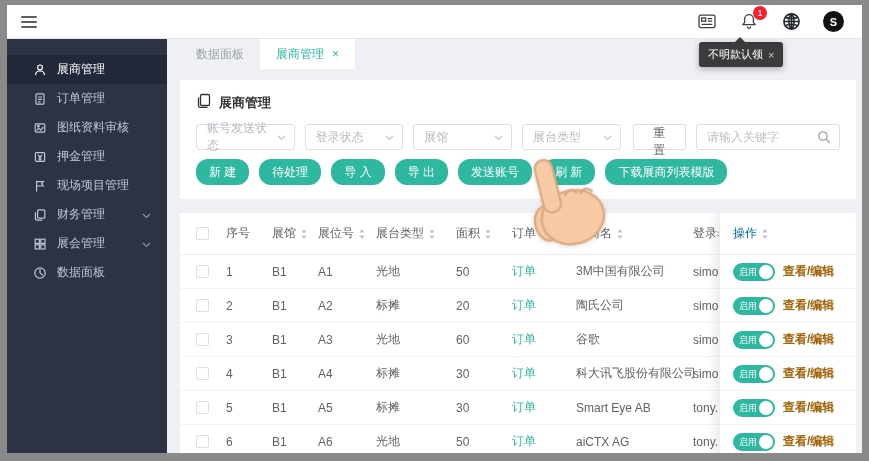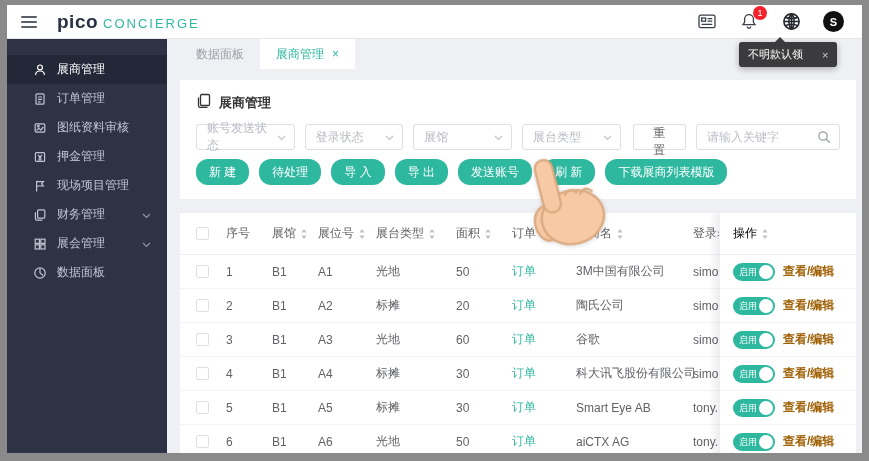--- a/index.html
+++ b/index.html
@@ -13,21 +13,21 @@
   .hamburger i { display:block; height:2px; background:#5a5f6a; border-radius:1px; }
   .logo { margin-left:20px; display:flex; align-items:baseline; }
   .logo-pico { font-size:19px; font-weight:700; color:#2a3144; letter-spacing:.5px; }
   .logo-con { font-size:13px; color:#2fb8a0; letter-spacing:2px; margin-left:5px; font-weight:400; }
   .top-actions { margin-left:auto; display:flex; align-items:center; gap:22px; padding-right:18px; }
   .tico { position:relative; width:20px; height:20px; display:flex; align-items:center; justify-content:center; cursor:pointer; color:#3a3f4a; }
   .badge { position:absolute; top:-6px; right:-8px; min-width:14px; height:14px; border-radius:7px; background:#f5222d; color:#fff; font-size:9px; line-height:14px; text-align:center; padding:0 3px; }
   .avatar { width:21px; height:21px; border-radius:50%; background:#111; color:#fff; font-size:11px; font-weight:700; display:flex; align-items:center; justify-content:center; cursor:pointer; }
 
   
-  .tooltip { position:absolute; left:732px; top:37px; background:#3b3b3d; color:#fff; font-size:11px; padding:5px 9px; border-radius:3px; z-index:30; display:flex; align-items:center; gap:19px; box-shadow:0 2px 6px rgba(0,0,0,.3); }
+  .tooltip { position:absolute; left:692px; top:37px; background:#3b3b3d; color:#fff; font-size:11px; padding:5px 9px; border-radius:3px; z-index:30; display:flex; align-items:center; gap:5px; box-shadow:0 2px 6px rgba(0,0,0,.3); }
   .tt-close { color:#cfcfcf; cursor:pointer; font-size:11px; }
   .tt-arrow { position:absolute; top:-5px; left:36px; width:0; height:0; border-left:5px solid transparent; border-right:5px solid transparent; border-bottom:5px solid #3b3b3d; }
 
   
   .sidebar { position:absolute; left:0; top:34px; bottom:0; width:160px; background:#2d3344; padding-top:16px; z-index:4; }
   .side-item { height:29px; display:flex; align-items:center; padding:0 16px 0 26px; color:#bfc5d1; font-size:12px; cursor:pointer; }
   .side-item.active { background:#232838; color:#fff; }
   .side-item .sico { width:14px; height:14px; margin-right:10px; display:flex; align-items:center; justify-content:center; flex:none; }
   .side-item .chev { margin-left:auto; color:#8d93a3; }
 
@@ -54,45 +54,41 @@
   .trow { display:grid; grid-template-columns:30px 46px 46px 58px 80px 56px 64px 117px 1fr; align-items:center; padding-left:16px; height:34px; border-bottom:1px solid #f2f3f7; font-size:12px; color:#606266; }
   .trow.thead { height:42px; border-bottom:1px solid #ebeef5; color:#606266; }
   .hcell { display:flex; align-items:center; gap:4px; white-space:nowrap; }
   .cell { white-space:nowrap; overflow:visible; }
   .order-link { color:#2fb8a0; cursor:pointer; }
   .checkbox { width:13px; height:13px; border:1px solid #dcdfe6; border-radius:2px; background:#fff; cursor:pointer; }
   .caret { display:inline-flex; flex-direction:column; line-height:0; }
 
   
   .op-col { position:absolute; top:0; right:0; bottom:0; width:137px; background:#fff; box-shadow:-5px 0 8px rgba(0,0,0,.07); border-left:1px solid #ebeef5; z-index:3; }
-  .op-head { height:42px; display:flex; align-items:center; gap:4px; padding-left:13px; font-size:12px; color:#000000; border-bottom:1px solid #ebeef5; }
+  .op-head { height:42px; display:flex; align-items:center; gap:4px; padding-left:13px; font-size:12px; color:#0369a1; border-bottom:1px solid #ebeef5; }
   .op-row { height:34px; display:flex; align-items:center; gap:8px; padding-left:13px; border-bottom:1px solid #f2f3f7; }
   .toggle { position:relative; width:42px; height:18px; background:#2fb8a0; border-radius:10px; cursor:pointer; flex:none; }
   .toggle .tlabel { position:absolute; left:6px; top:0; color:#fff; font-size:9px; line-height:18px; }
   .toggle .knob { position:absolute; right:2px; top:2px; width:14px; height:14px; border-radius:50%; background:#fff; }
   .edit-link { color:#a16207; font-size:12px; cursor:pointer; white-space:nowrap;font-weight:bold; }
 
   
   .hand { position:absolute; left:500px; top:148px; width:120px; height:100px; z-index:25; transform:rotate(-14deg); filter:drop-shadow(0 1px 2px rgba(0,0,0,.15)); pointer-events:none; }
 </style>
 </head>
 <body>
 
 <div class="app">
 
   <header class="topbar">
     <div class="hamburger">
         <i></i>
         <i></i>
         <i></i>
       </div>
-    <div class="logo">
-      <span class="logo-pico">pico</span>
-      <span class="logo-con">CONCIERGE</span>
-    </div>
     <div class="top-actions">
       <span class="tico">
         <svg width="18" height="15" viewBox="0 0 18 15" fill="none" stroke="#3a3f4a" stroke-width="1.3">
           <rect x="1" y="1.2" width="16" height="12.4" rx="1.6"></rect>
           <rect x="3.6" y="4" width="4" height="3.2"></rect>
           <path d="M9.6 4.6h4.6M9.6 7.2h4.6M3.6 10.4h10.6"></path>
         </svg>
       </span>
       <span class="tico">
         <svg width="16" height="17" viewBox="0 0 16 17" fill="none" stroke="#3a3f4a" stroke-width="1.3">

